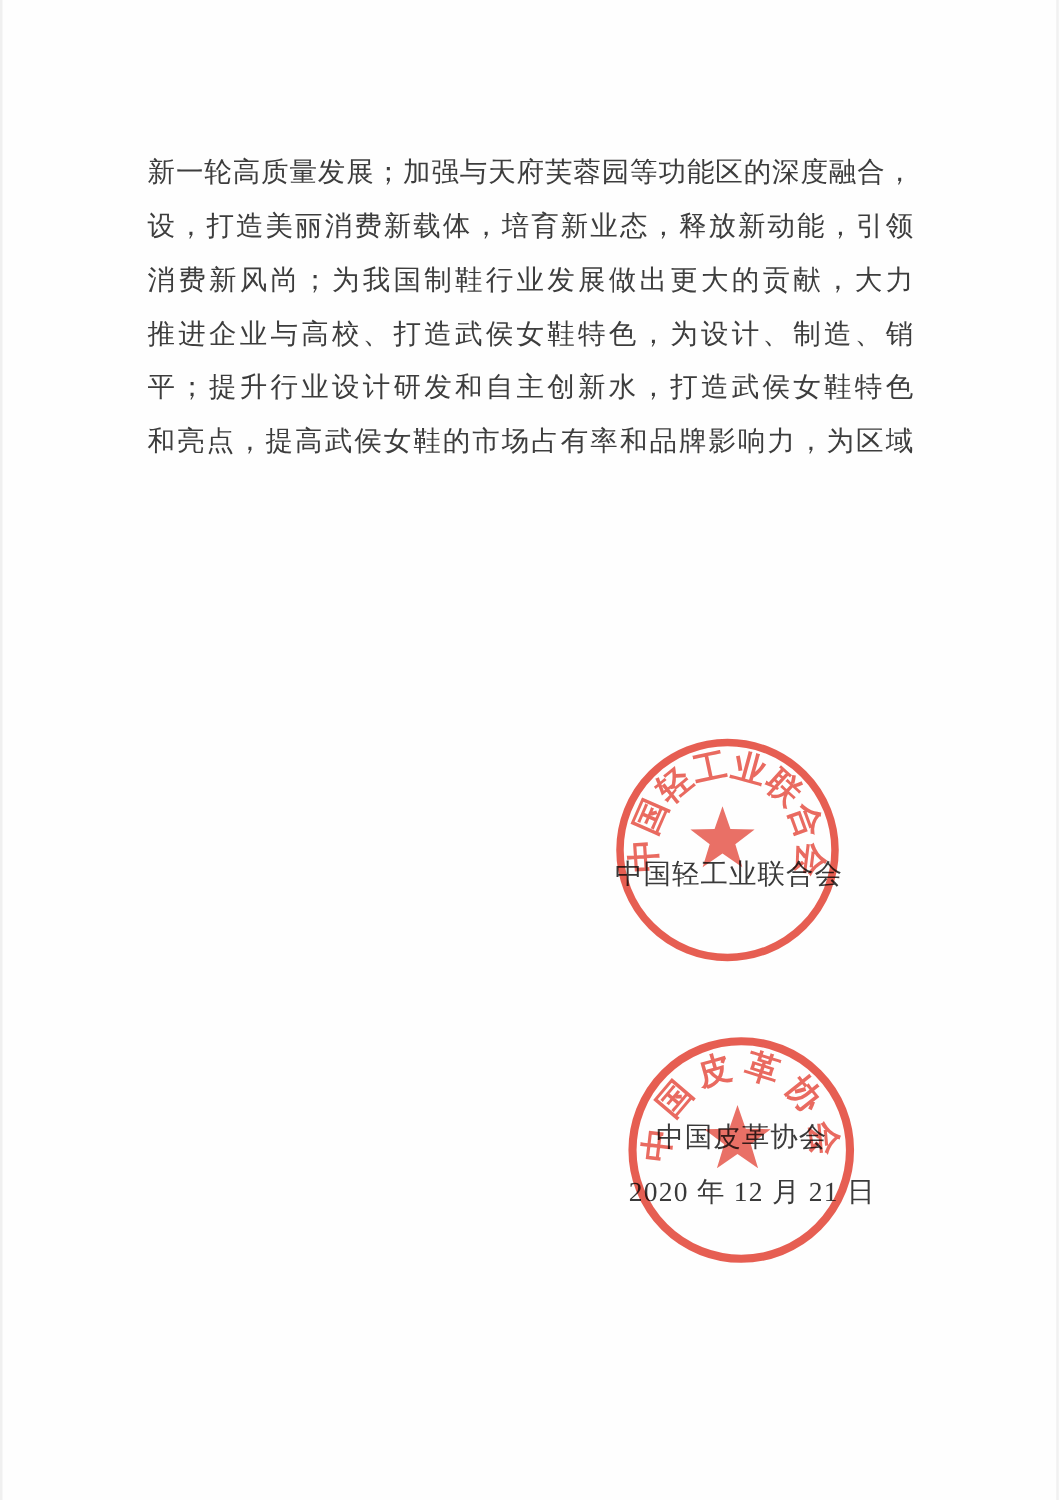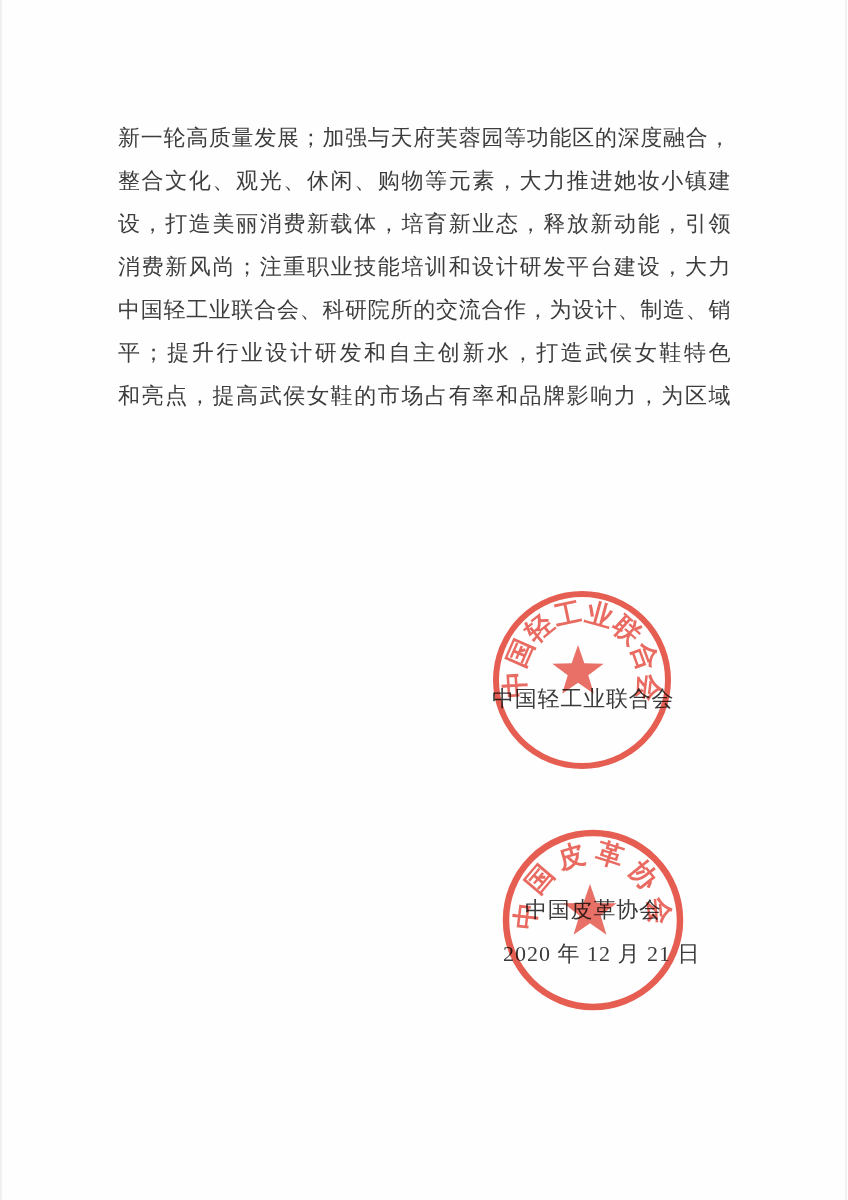--- a/index.html
+++ b/index.html
@@ -74,24 +74,23 @@
 </head>
 <body>
 
 <div class="page">
 
   <div class="scan-edge left"></div>
   <div class="scan-edge right"></div>
 
   <div class="paragraph">
     <div class="line">新一轮高质量发展；加强与天府芙蓉园等功能区的深度融合，</div>
-    <div class="line">整合文化、观光、休闲、购物等元素，大力推进她妆小镇建</div>
     <div class="line">设，打造美丽消费新载体，培育新业态，释放新动能，引领</div>
-    <div class="line">消费新风尚；注重职业技能培训和设计研发平台建设，大力</div>
-    <div class="line">中国轻工业联合会、科研院所的交流合作，为设计、制造、销</div>
+    <div class="line">消费新风尚；为我国制鞋行业发展做出更大的贡献，大力</div>
+    <div class="line">推进企业与高校、打造武侯女鞋特色，为设计、制造、销</div>
     <div class="line">平；提升行业设计研发和自主创新水，打造武侯女鞋特色</div>
     <div class="line">和亮点，提高武侯女鞋的市场占有率和品牌影响力，为区域</div>
   </div>
 
   <div class="sig-text sig-org1">中国轻工业联合会</div>
   <div class="sig-text sig-org2">中国皮革协会</div>
   <div class="sig-text sig-date">2020 年 12 月 21 日</div>
 
   <svg class="seal seal-1" width="200" height="200" viewBox="0 0 200 200">
     <circle cx="100" cy="100" r="86" stroke="#e23d2f" stroke-width="6"></circle>

